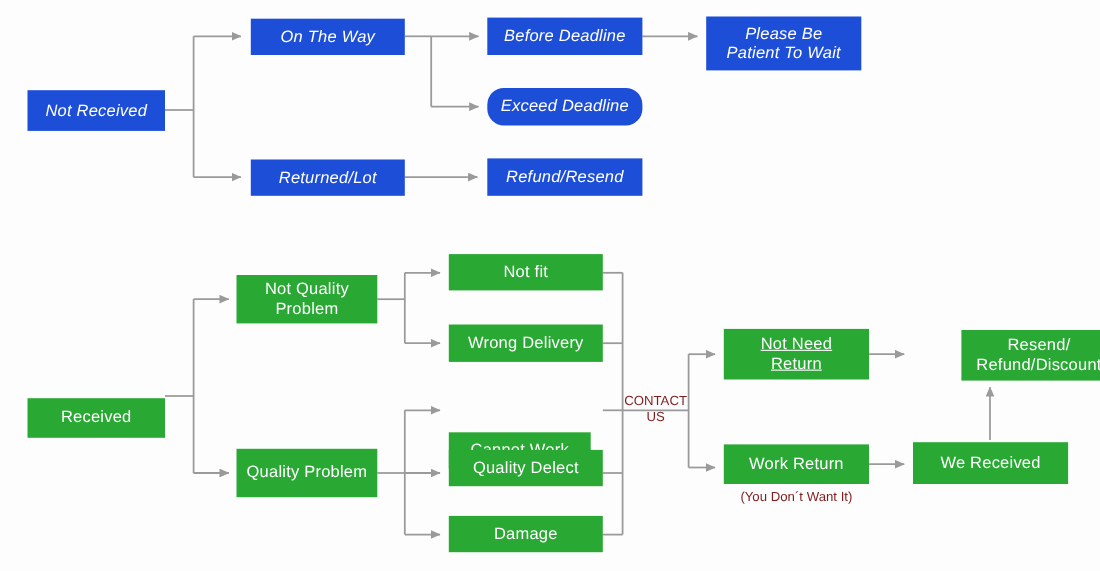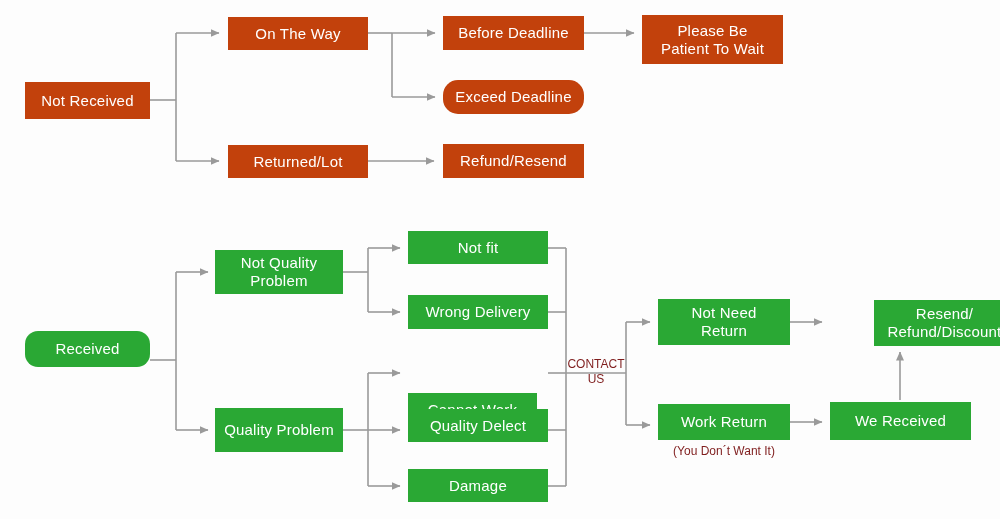--- a/index.html
+++ b/index.html
@@ -22,21 +22,21 @@
     align-items: center;
     justify-content: center;
     text-align: center;
     color: #ffffff;
     font-size: 15px;
     line-height: 1.2;
     letter-spacing: 0.2px;
     white-space: pre-line;
     user-select: none;
   }
-  .node.orange { background: #c2410c; }
+  .node.orange { background: #1d4ed8; font-style: italic; }
   .node.green  { background: #2aa834; }
   .caption {
     position: absolute;
     color: #7f1d1d;
     font-size: 12px;
     line-height: 1.25;
     text-align: center;
     white-space: pre-line;
     user-select: none;
   }
@@ -120,41 +120,41 @@
 
   <div class="node orange" style="left:443px; top:80px; width:141px; height:34px;border-radius:15px;">Exceed Deadline</div>
 
   <div class="node orange" style="left:642px; top:15px; width:141px; height:49px;">Please Be
 Patient To Wait</div>
 
   <div class="node orange" style="left:228px; top:145px; width:140px; height:33px;">Returned/Lot</div>
 
   <div class="node orange" style="left:443px; top:144px; width:141px; height:34px;">Refund/Resend</div>
 
-  <div class="node green" style="left:25px; top:331px; width:125px; height:36px;border-radius:13px;">Received</div>
+  <div class="node green" style="left:25px; top:362px; width:125px; height:36px;">Received</div>
 
   <div class="node green" style="left:215px; top:250px; width:128px; height:44px;">Not Quality
 Problem</div>
 
   <div class="node green" style="left:215px; top:408px; width:128px; height:44px;">Quality Problem</div>
 
   <div class="node green" style="left:408px; top:231px; width:140px; height:33px;">Not fit</div>
 
   <div class="node green" style="left:408px; top:295px; width:140px; height:34px;">Wrong Delivery</div>
 
   <div class="node green" style="left:408px; top:357px; width:129px; height:33px;margin-top:36px;">Cannot Work</div>
 
   <div class="node green" style="left:408px; top:409px; width:140px; height:33px;">Quality Delect</div>
 
   <div class="node green" style="left:408px; top:469px; width:140px; height:33px;">Damage</div>
 
   <div class="caption" style="left:561px; top:357px; width:70px;">CONTACT
 US</div>
 
-  <div class="node green" style="left:658px; top:299px; width:132px; height:46px;">Not Need
+  <div class="node green" style="left:658px; top:299px; width:132px; height:46px;text-decoration:underline;">Not Need
 Return</div>
 
   <div class="node green" style="left:658px; top:404px; width:132px; height:36px;">Work Return</div>
 
   <div class="caption" style="left:648px; top:444px; width:152px;">(You Don´t Want It)</div>
 
   <div class="node green" style="left:830px; top:402px; width:141px; height:38px;">We Received</div>
 
   <div class="node green" style="left:830px; top:300px; width:141px; height:46px;margin-left:44px;">Resend/
 Refund/Discount</div>

